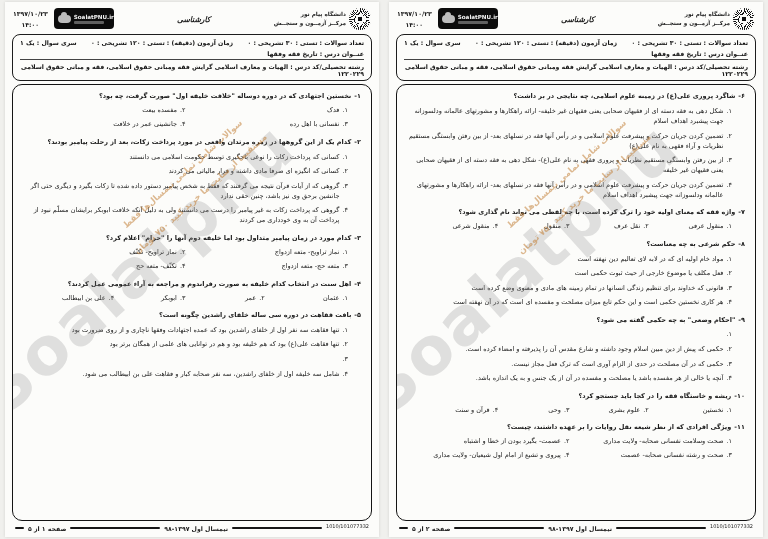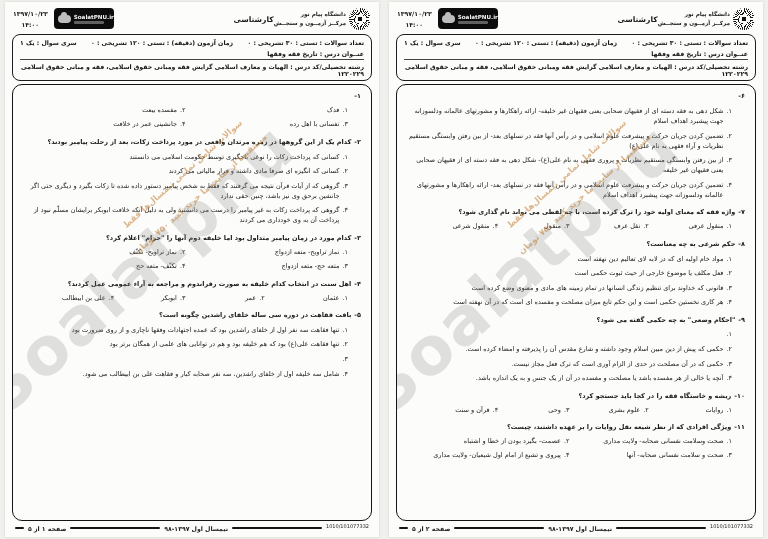--- a/index.html
+++ b/index.html
@@ -21,21 +21,21 @@
   
   .hdr { display: flex; direction: rtl; align-items: flex-start; padding: 2px 1px 4px; }
   .uni { display: flex; direction: rtl; align-items: center; gap: 3px; }
   .sun {
     width: 22px; height: 22px; border-radius: 50%;
     background:
       radial-gradient(circle at center, #111 0 2.4px, #fcfcfa 2.4px 4.6px, rgba(0,0,0,0) 4.6px),
       repeating-conic-gradient(#161616 0deg 4deg, rgba(0,0,0,0) 4deg 11deg);
   }
   .uni-names { font-size: 5.7px; font-weight: bold; line-height: 1.55; text-align: right; }
-  .degree { flex: 1; text-align: right; font-size: 7.6px; font-weight: bold; padding-top: 7px; }
+  .degree { flex: 1; text-align: center; font-size: 7.6px; font-weight: bold; padding-top: 7px; font-style: italic; }
   .badge {
     background: #0c0c0c; border-radius: 4px; height: 21px; width: 60px;
     display: flex; align-items: center; gap: 3px; padding: 0 4px; direction: ltr;
   }
   .cloud { width: 13px; height: 8px; background: #bdbdbd; border-radius: 5px; position: relative; flex: none; }
   .cloud::before { content:""; position:absolute; top:-3px; left:3px; width:6px; height:6px; background:#bdbdbd; border-radius:50%; }
   .badge-col { display: flex; flex-direction: column; }
   .badge-text { color: #f4f4f4; font-size: 5.6px; font-weight: bold; white-space: nowrap; }
   .badge-sub { height: 2.5px; width: 30px; background: rgba(255,255,255,.35); border-radius: 1px; margin-top: 1.5px; }
   .dateblk { font-size: 6.2px; font-weight: bold; line-height: 1.8; margin-right: 6px; text-align: center; white-space: nowrap; }
@@ -124,20 +124,21 @@
       </div>
       <div class="info-r2">عنــوان درس : تاریخ فقه وفقها</div>
       <div class="info-r3">رشته تحصیلی/کد درس : الهیات و معارف اسلامی گرایش فقه ومبانی حقوق اسلامی، فقه و مبانی حقوق اسلامی ۱۲۲۰۲۲۹</div>
     </div>
 
     <div class="qbox">
       <div id="qc0">
   <div class="q">
     <div class="q-head">
       <span class="q-num">۱-</span>
+      <span class="q-text">نخستین اجتهادی که در دوره دوساله "خلافت خلیفه اول" صورت گرفت، چه بود؟</span>
     </div>
     <div class="opts grid2">
               <div class="opt">
                 <span class="opt-label">۱.</span>
                 <span>فدک</span>
               </div>
               <div class="opt">
                 <span class="opt-label">۲.</span>
                 <span>مفسده بیعت</span>
               </div>
@@ -299,20 +300,21 @@
       </div>
       <div class="info-r2">عنــوان درس : تاریخ فقه وفقها</div>
       <div class="info-r3">رشته تحصیلی/کد درس : الهیات و معارف اسلامی گرایش فقه ومبانی حقوق اسلامی، فقه و مبانی حقوق اسلامی ۱۲۲۰۲۲۹</div>
     </div>
 
     <div class="qbox">
       <div id="qc1">
   <div class="q">
     <div class="q-head">
       <span class="q-num">۶-</span>
+      <span class="q-text">شاگرد پروری علی(ع) در زمینه علوم اسلامی، چه نتایجی در بر داشت؟</span>
     </div>
     <div class="opts list">
               <div class="opt">
                 <span class="opt-label">۱.</span>
                 <span>شکل دهی به فقه دسته ای از فقیهان صحابی یعنی فقیهان غیر خلیفه- ارائه راهکارها و مشورتهای عالمانه ودلسوزانه جهت پیشبرد اهداف اسلام</span>
               </div>
               <div class="opt">
                 <span class="opt-label">۲.</span>
                 <span>تضمین کردن جریان حرکت و پیشرفت علوم اسلامی و در رأس آنها فقه در نسلهای بعد- از بین رفتن وابستگی مستقیم نظریات و آراء فقهی به نام علی(ع)</span>
               </div>
@@ -402,21 +404,21 @@
   </div>
 
   <div class="q">
     <div class="q-head">
       <span class="q-num">۱۰-</span>
       <span class="q-text">ریشه و خاستگاه فقه را در کجا باید جستجو کرد؟</span>
     </div>
     <div class="opts grid4">
               <div class="opt">
                 <span class="opt-label">۱.</span>
-                <span>روایات</span>
+                <span>نخستین</span>
               </div>
               <div class="opt">
                 <span class="opt-label">۲.</span>
                 <span>علوم بشری</span>
               </div>
               <div class="opt">
                 <span class="opt-label">۳.</span>
                 <span>وحی</span>
               </div>
               <div class="opt">
@@ -435,21 +437,21 @@
               <div class="opt">
                 <span class="opt-label">۱.</span>
                 <span>صحت وسلامت نفسانی صحابه- ولایت مداری</span>
               </div>
               <div class="opt">
                 <span class="opt-label">۲.</span>
                 <span>عصمت- بگیرد بودن از خطا و اشتباه</span>
               </div>
               <div class="opt">
                 <span class="opt-label">۳.</span>
-                <span>صحت و سلامت نفسانی صحابه- آنها</span>
+                <span>صحت و رشته نفسانی صحابه- عصمت</span>
               </div>
               <div class="opt">
                 <span class="opt-label">۴.</span>
                 <span>پیروی و تشیع از امام اول شیعیان- ولایت مداری</span>
               </div>
             </div>
   </div>
 </div>
       <div class="wm-gray">Soalatpnu</div>
       <div class="wm-orange">

